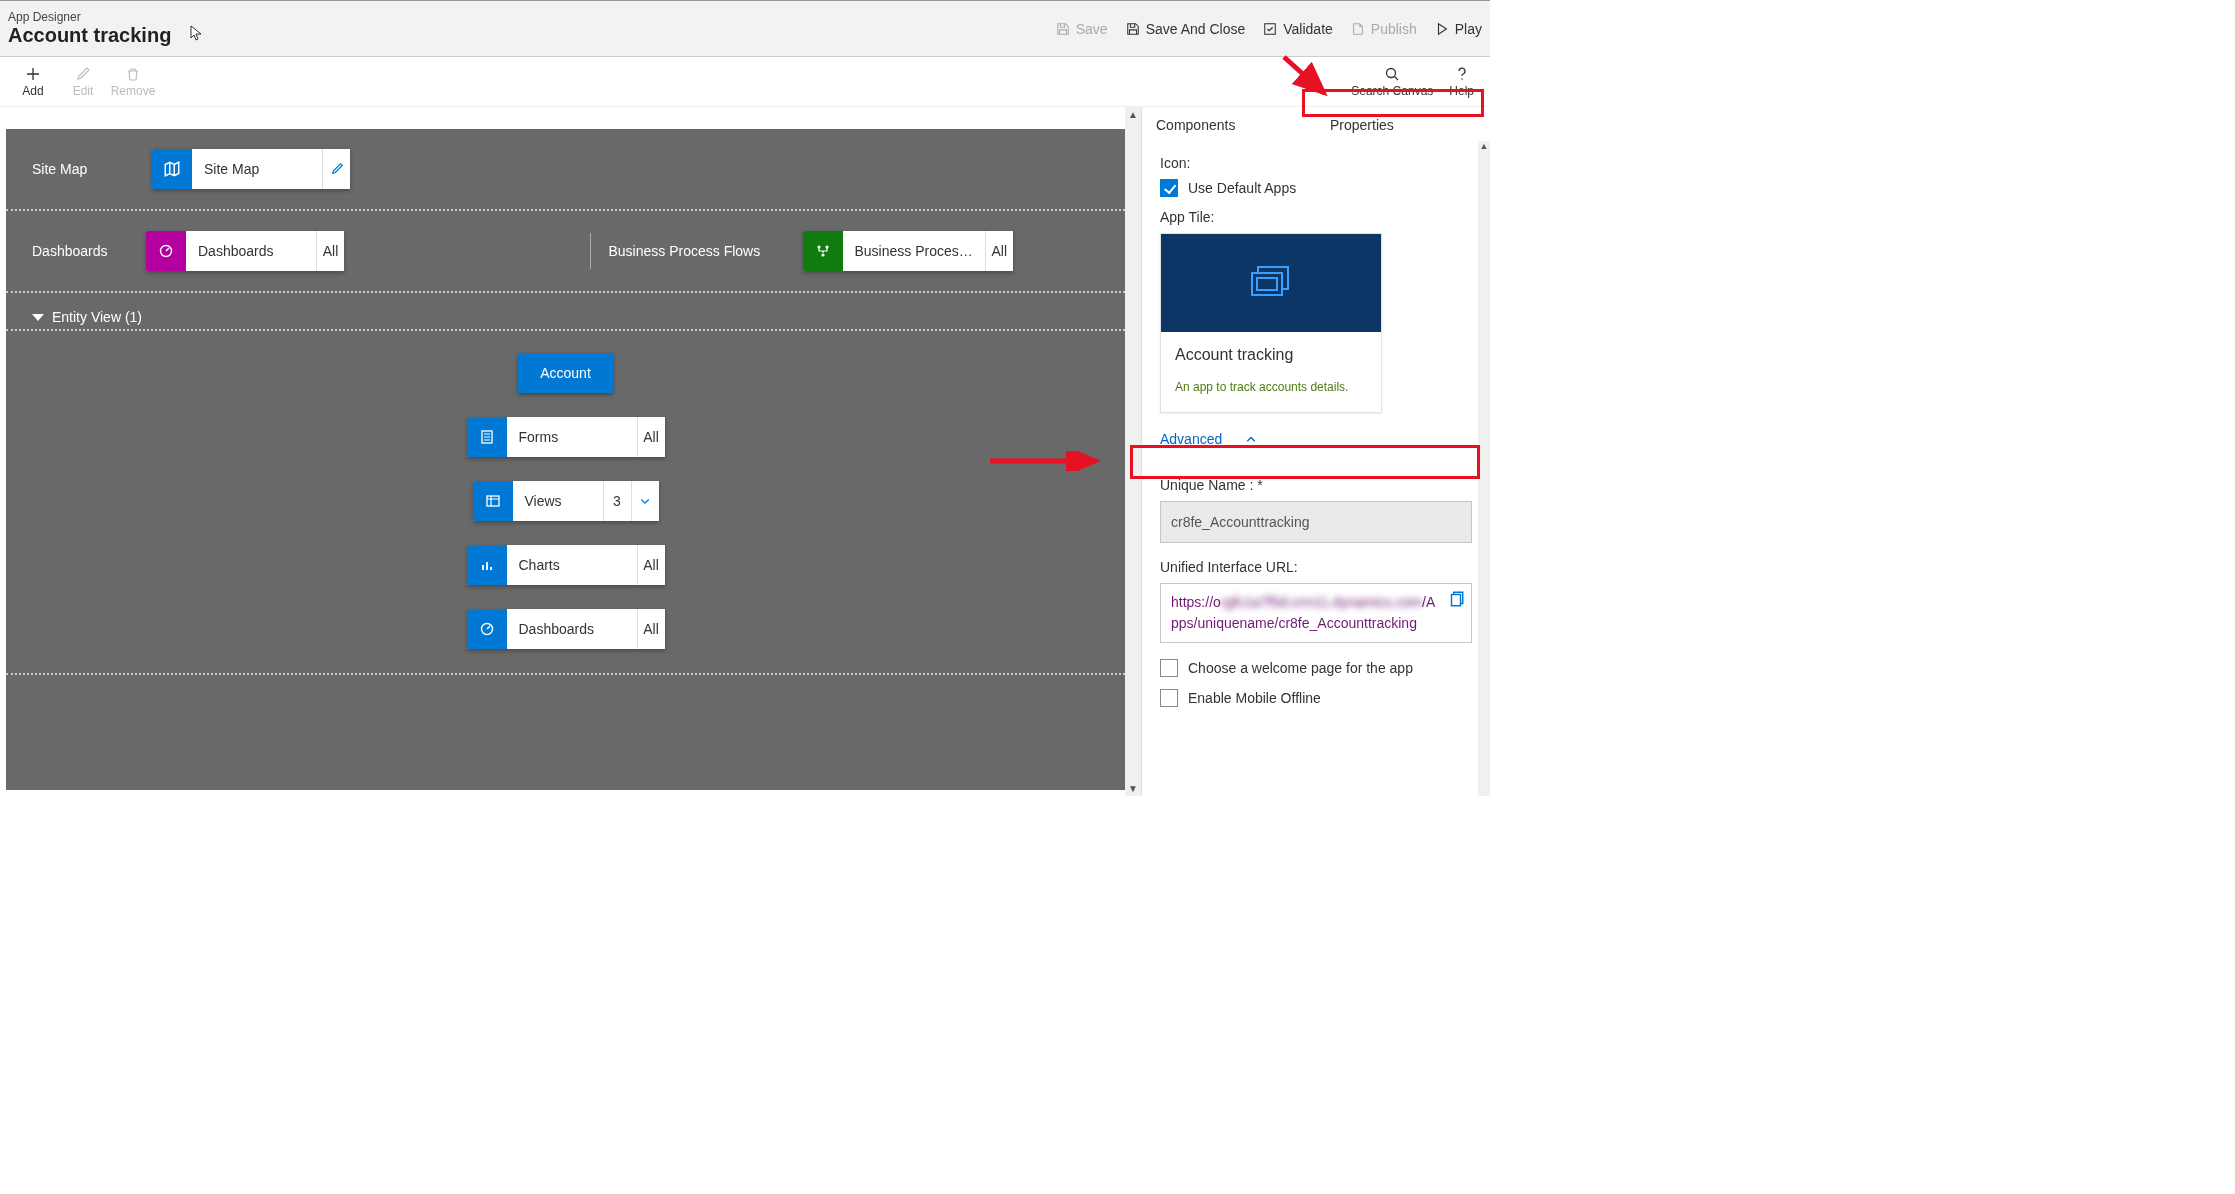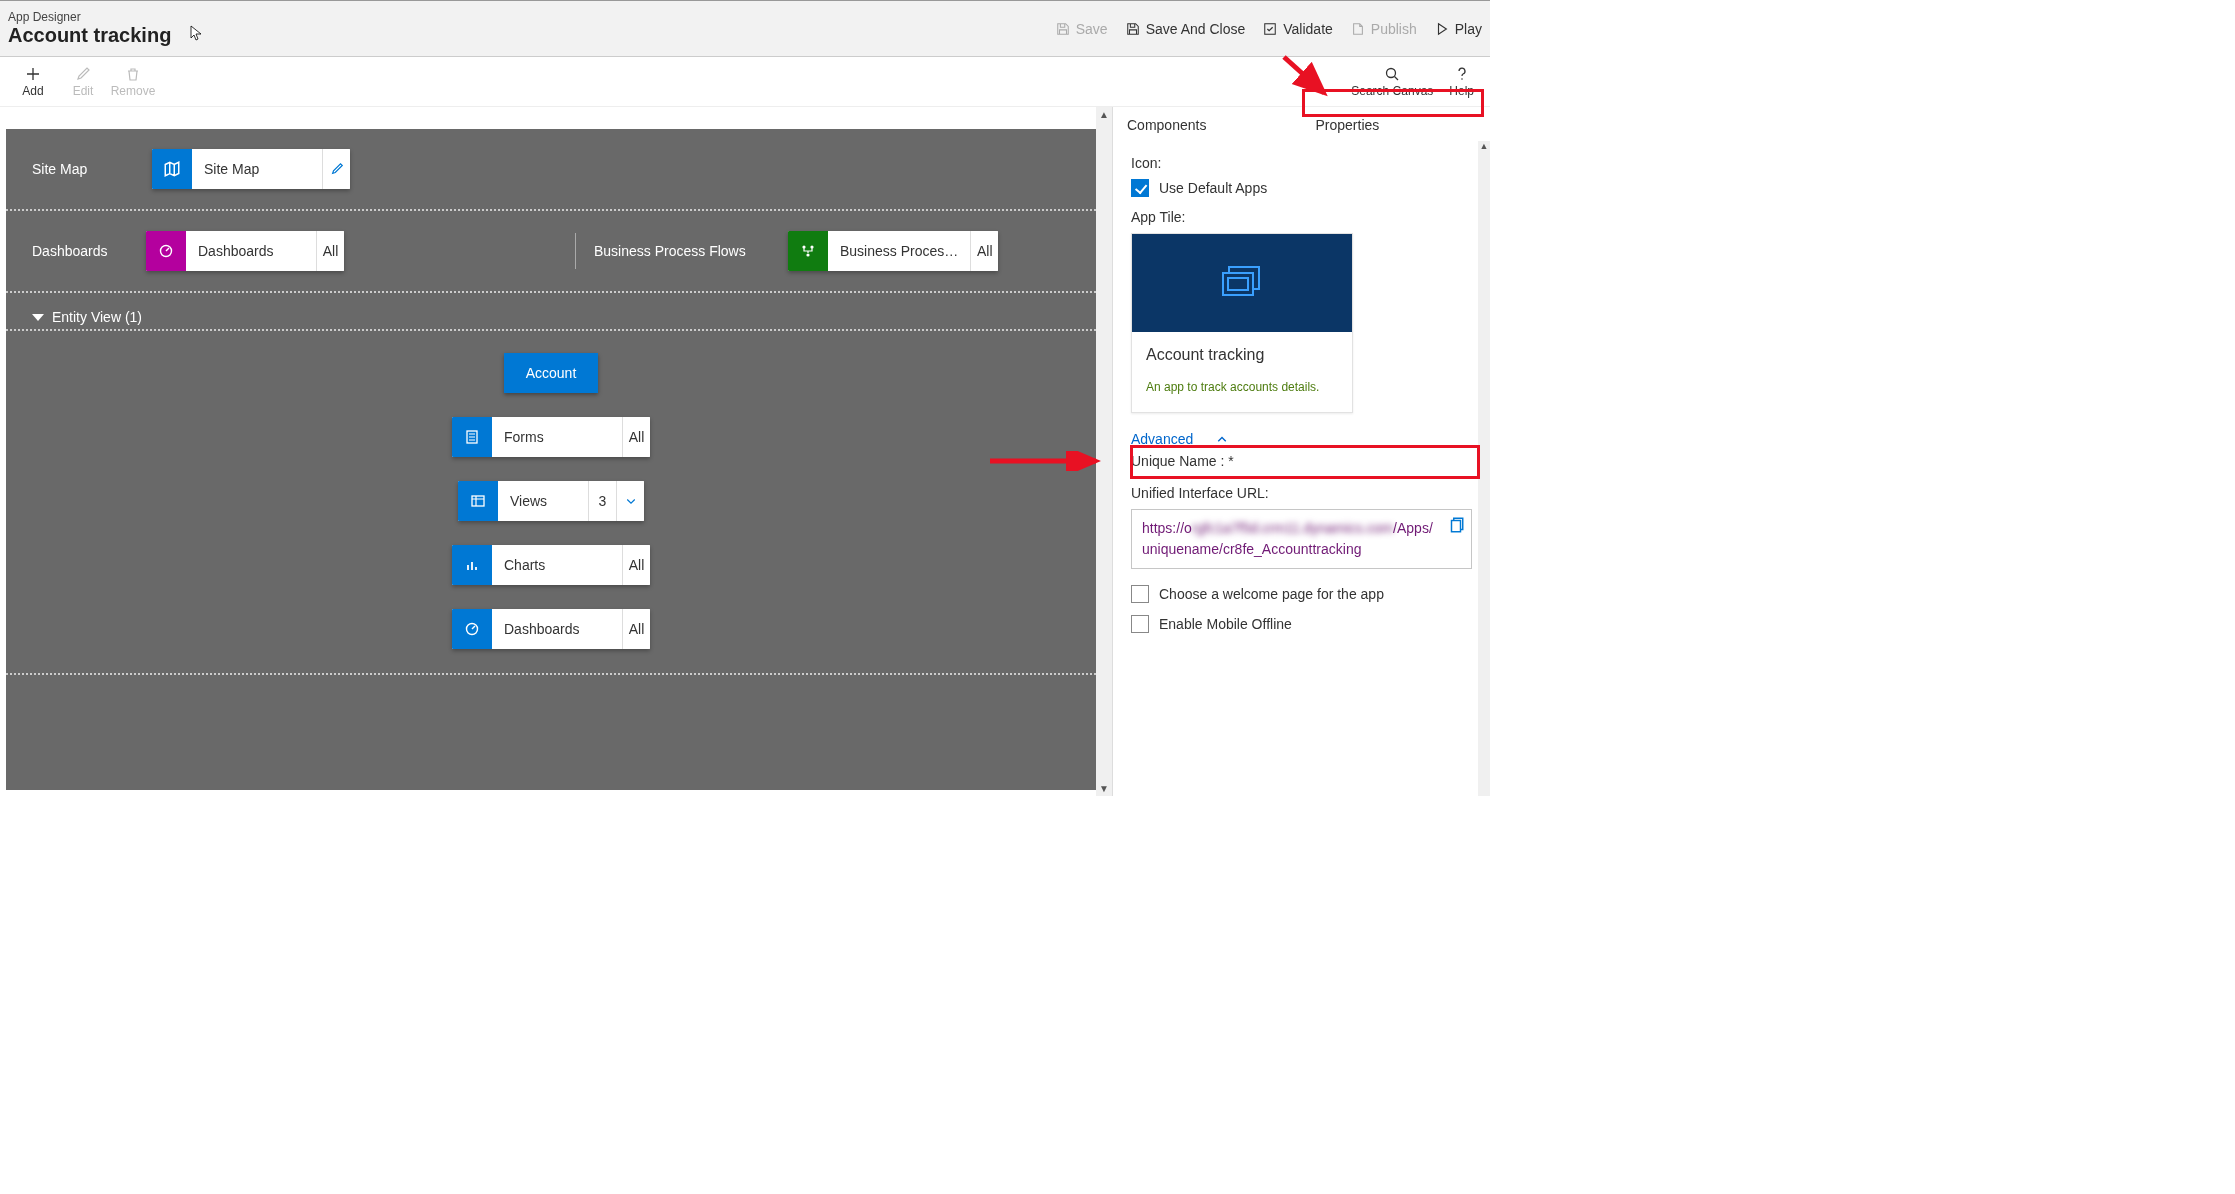--- a/index.html
+++ b/index.html
@@ -42,36 +42,36 @@
   .card .suffix { width: 28px; display: flex; align-items: center; justify-content: center; border-left: 1px solid #ddd; background: #fff; color: #333; font-size: 14px; }
   .card .suffix.caret { color: #0078d4; }
   .c-blue { background: #0078d4; }
   .c-pink { background: #b4009e; }
   .c-green { background: #107c10; }
   .entitytoggle { display: flex; align-items: center; gap: 8px; padding: 16px 26px 4px 26px; color: #fff; cursor: pointer; }
   .entitytoggle .tri { display: inline-block; width: 0; height: 0; border-left: 6px solid transparent; border-right: 6px solid transparent; border-top: 7px solid #fff; }
   .entityrow { display: flex; align-items: center; gap: 24px; padding: 22px 26px 24px 26px; }
   .entitybtn { background: #0078d4; color: #fff; height: 40px; padding: 0 22px; display: flex; align-items: center; font-size: 14px; box-shadow: 0 2px 4px rgba(0,0,0,0.35); }
   
-  .sidepanel { width: 378px; border-left: 1px solid #ddd; display: flex; flex-direction: column; overflow: hidden; position: relative; }
+  .sidepanel { width: 349px; border-left: 1px solid #ddd; display: flex; flex-direction: column; overflow: hidden; position: relative; }
   .tabs { display: flex; }
   .tabs .tab { flex: 1; padding: 10px 14px; font-size: 14px; cursor: pointer; }
   .tabs .tab.active { font-weight: 400; }
   .panelbody { flex: 1; overflow-y: auto; padding: 12px 18px 20px 18px; }
   .panelbody label.seclabel { display: block; font-size: 14px; color: #333; margin-bottom: 8px; }
   .chkrow { display: flex; align-items: center; gap: 10px; margin-bottom: 12px; }
   .chkbox { width: 18px; height: 18px; border: 1px solid #888; display: inline-flex; align-items: center; justify-content: center; }
   .chkbox.checked { background: #0078d4; border-color: #0078d4; }
   .chkbox.checked::after { content: ""; width: 5px; height: 9px; border: solid #fff; border-width: 0 2px 2px 0; transform: rotate(40deg) translateY(-1px); }
   .tilecard { border: 1px solid #e2e2e2; width: 222px; box-shadow: 0 1px 2px rgba(0,0,0,0.08); margin-bottom: 18px; }
   .tilecard .tileimg { height: 98px; background: #0b3666; display: flex; align-items: center; justify-content: center; }
   .tilecard .tiletxt { padding: 14px 14px 18px 14px; }
   .tilecard .tilename { font-size: 16px; color: #333; margin-bottom: 8px; }
   .tilecard .tiledesc { font-size: 12px; color: #4d7c0f; margin-top: 16px; }
-  .advlink { color: #0066cc; display: inline-flex; align-items: center; gap: 23px; cursor: pointer; margin-bottom: 6px; }
+  .advlink { color: #0066cc; display: inline-flex; align-items: center; gap: 23px; cursor: pointer; margin-bottom: 30px; }
   .textfield { width: 100%; height: 42px; border: 1px solid #c6c6c6; padding: 0 10px; font-size: 14px; }
   .textfield.readonly { background: #eaeaea; color: #555; }
   .urlbox { border: 1px solid #c6c6c6; padding: 8px 32px 8px 10px; font-size: 14px; color: #701a75; line-height: 1.5; position: relative; word-break: break-all; }
   .urlbox .copybtn { position: absolute; right: 6px; top: 6px; width: 18px; height: 18px; color: #0078d4; cursor: pointer; }
   .blurspan { filter: blur(3px); user-select: none; }
   
   .redbox { position: absolute; border: 3px solid #e81123; pointer-events: none; }
   .redarrow { position: absolute; pointer-events: none; }
   .cursor { position: absolute; top: 24px; left: 190px; pointer-events: none; }
   .cursor svg { width: 16px; height: 16px; }
@@ -306,20 +306,21 @@
 
         <div class="advlink">
           <span>Advanced</span>
           <svg width="12" height="12" viewBox="0 0 16 16">
               <path fill="none" stroke="#0066cc" stroke-width="1.8" d="M3 11l5-5 5 5"></path>
             </svg>
         </div>
 
         <div class="fieldgroup">
           <label class="seclabel">Unique Name : *</label>
+          <input class="textfield readonly" readonly="" value="cr8fe_Accounttracking" style="">
         </div>
 
         <div class="fieldgroup">
           <label class="seclabel">Unified Interface URL:</label>
           <div class="urlbox">
             <span>https://o</span><span class="blurspan">rgfc1a7f5d.crm11.dynamics.com</span><span>/Apps/uniquename/cr8fe_Accounttracking</span>
             <span class="copybtn">
               <svg viewBox="0 0 16 16">
                   <rect x="4" y="4" width="8" height="10" fill="none" stroke="currentColor" stroke-width="1.3"></rect>
                   <path fill="none" stroke="currentColor" stroke-width="1.3" d="M6 4V2h8v10h-2"></path>

